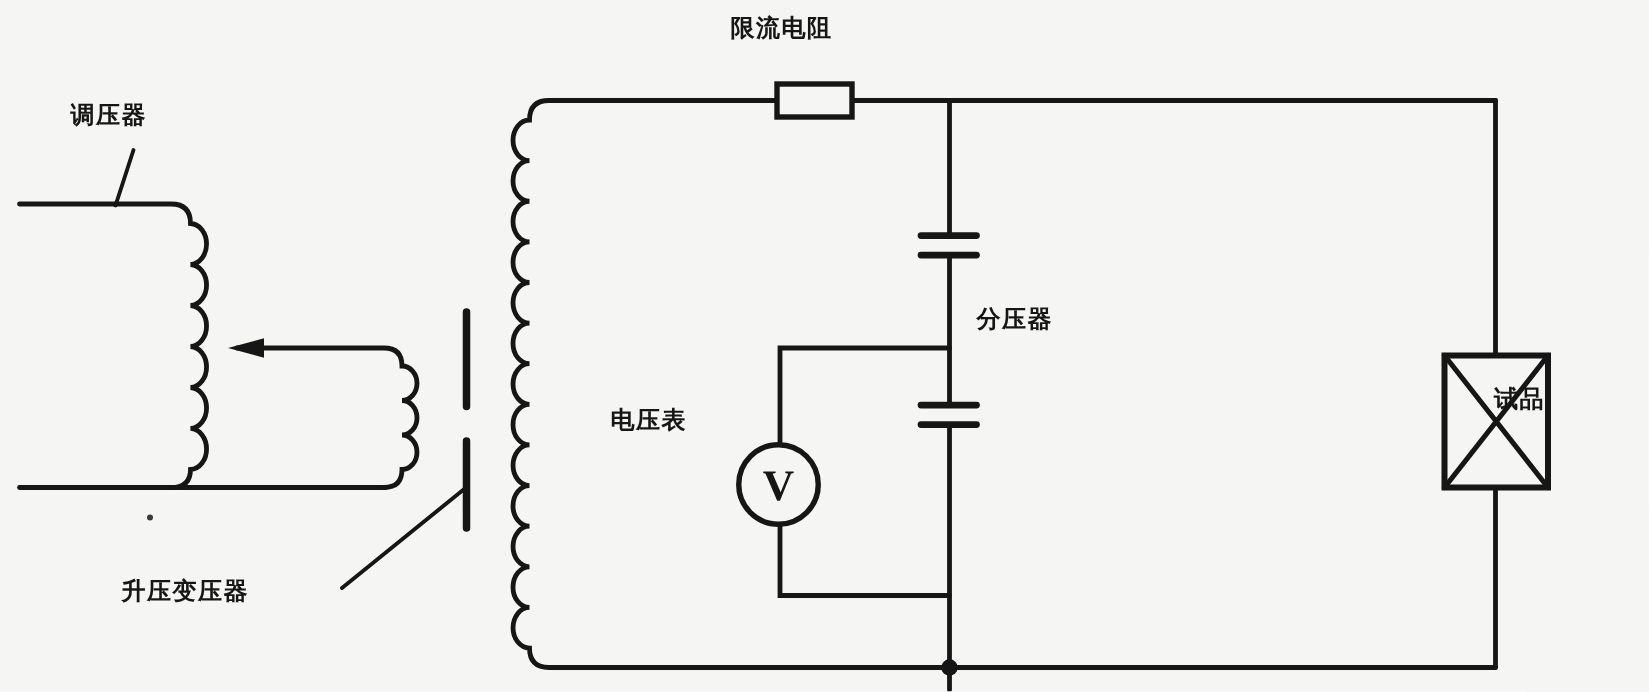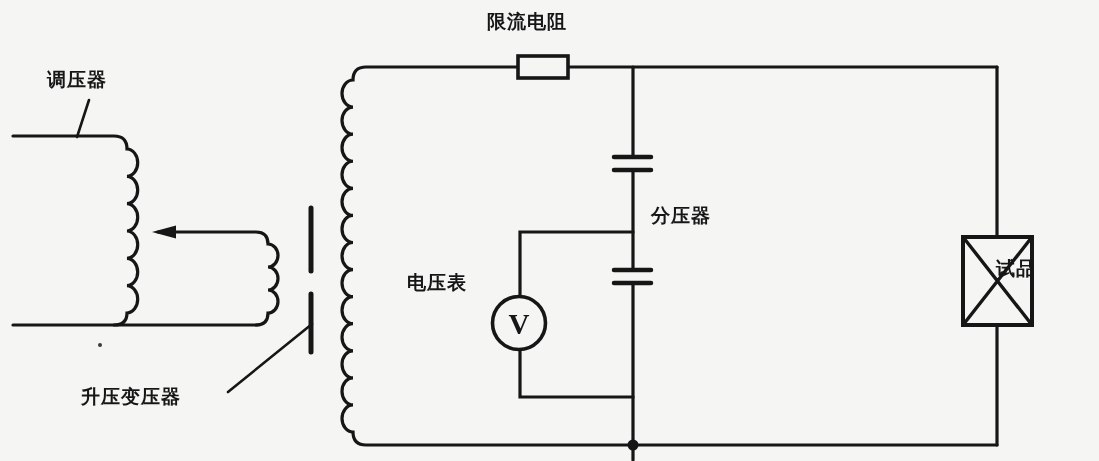--- a/index.html
+++ b/index.html
@@ -19,26 +19,27 @@
   }
   .canvas svg {
     position: absolute;
     left: 0;
     top: 0;
     display: block;
   }
   .cn-label {
     position: absolute;
     font-weight: bold;
-    font-size: 19px;
+    font-size: 16px;
     line-height: 1;
     letter-spacing: 1px;
     color: var(--ink, #161616);
     white-space: nowrap;
     user-select: none;
+    font-family: Liberation Mono, monospace;
   }
   .v-label {
     position: absolute;
     left: 502px;
     top: 307px;
     width: 34px;
     height: 34px;
     text-align: center;
     font-weight: bold;
     font-size: 29px;

